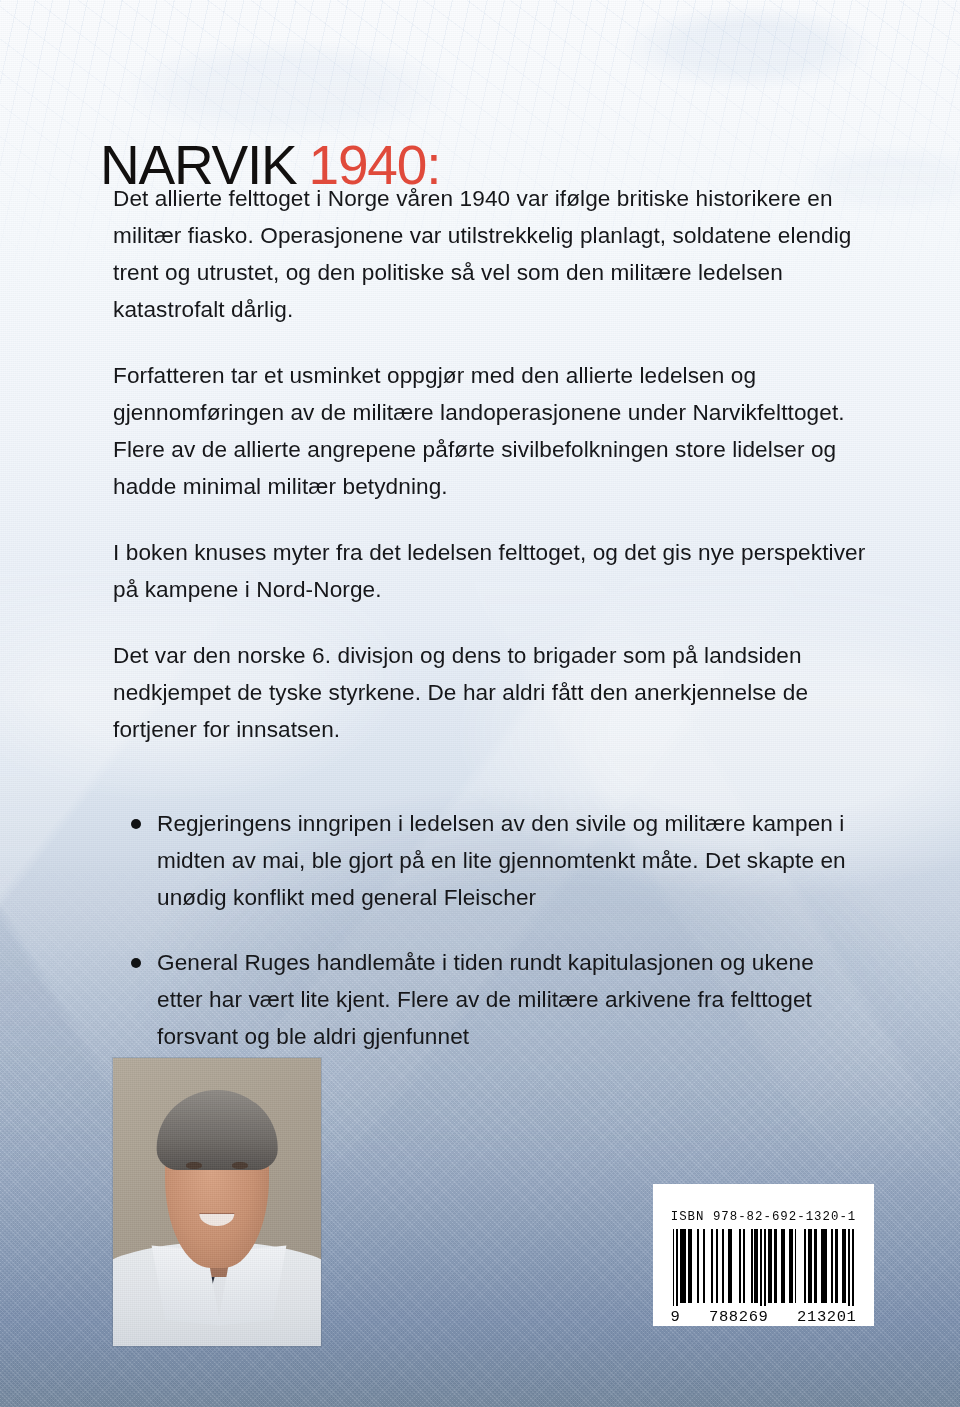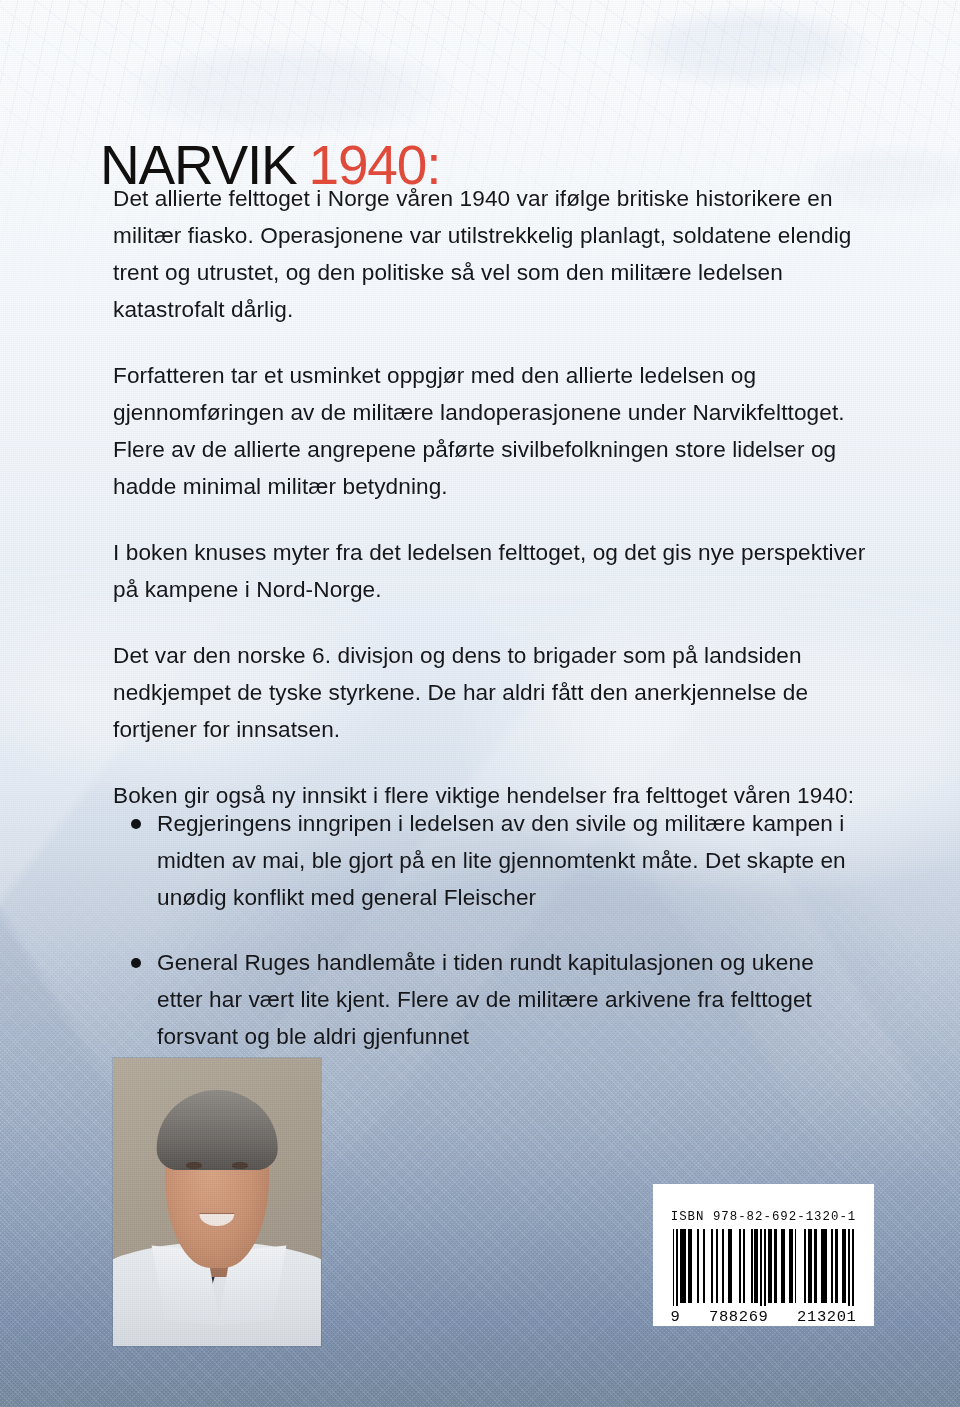--- a/index.html
+++ b/index.html
@@ -306,21 +306,20 @@
 
     <h1 class="title">
       <span class="t-main">NARVIK</span><span class="t-year">1940:</span>
     </h1>
 
     <div class="blurb">
       <p>Det allierte felttoget i Norge våren 1940 var ifølge britiske historikere en militær fiasko. Operasjonene var utilstrekkelig planlagt, soldatene elendig trent og utrustet, og den politiske så vel som den militære ledelsen katastrofalt dårlig.</p>
       <p>Forfatteren tar et usminket oppgjør med den allierte ledelsen og gjennomføringen av de militære landoperasjonene under Narvikfelttoget. Flere av de allierte angrepene påførte sivilbefolkningen store lidelser og hadde minimal militær betydning.</p>
       <p>I boken knuses myter fra det ledelsen felttoget, og det gis nye perspektiver på kampene i Nord-Norge.</p>
       <p>Det var den norske 6. divisjon og dens to brigader som på landsiden nedkjempet de tyske styrkene. De har aldri fått den anerkjennelse de fortjener for innsatsen.</p>
-      <p>Boken gir også ny innsikt i flere viktige hendelser fra felttoget våren 1940:</p>
     </div>
 
     <ul class="bullets" style="list-style:none;margin:0;padding:0;">
       <li class="bullet">
         <span class="dot"></span>
         <span>Regjeringens inngripen i ledelsen av den sivile og militære kampen i midten av mai, ble gjort på en lite gjennomtenkt måte. Det skapte en unødig konflikt med general Fleischer</span>
       </li>
       <li class="bullet">
         <span class="dot"></span>
         <span>General Ruges handlemåte i tiden rundt kapitulasjonen og ukene etter har vært lite kjent. Flere av de militære arkivene fra felttoget forsvant og ble aldri gjenfunnet</span>

